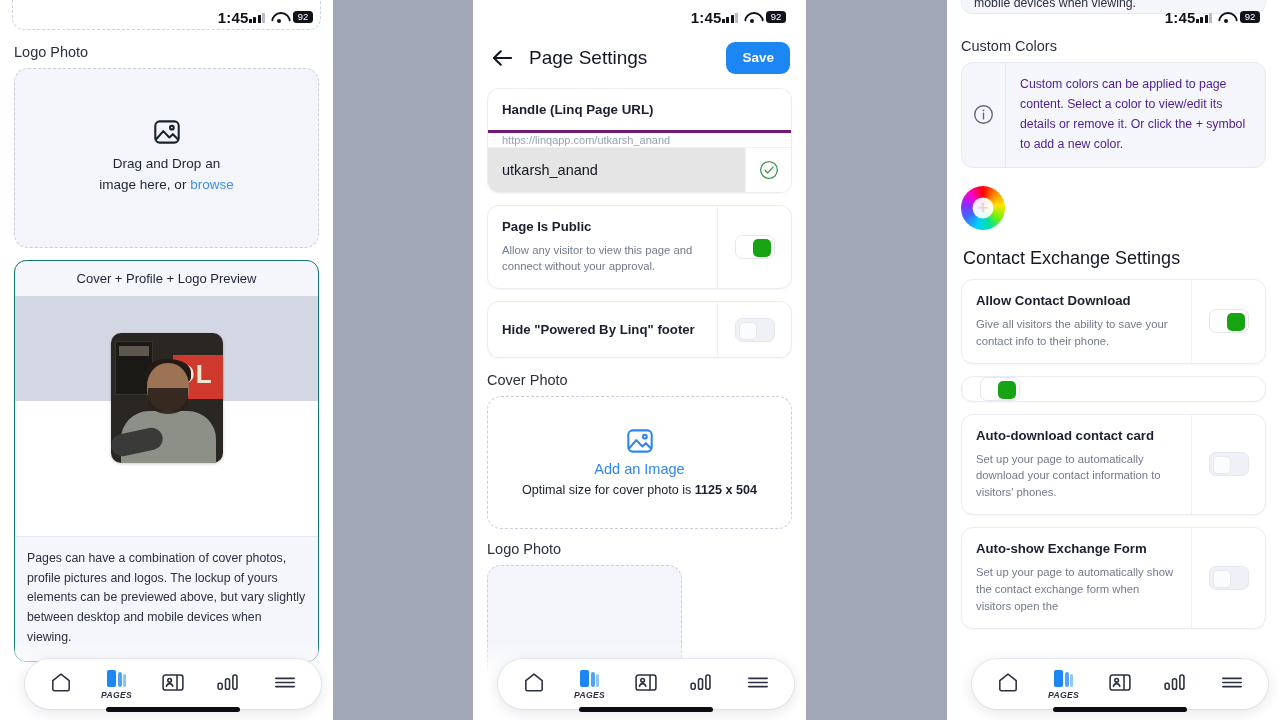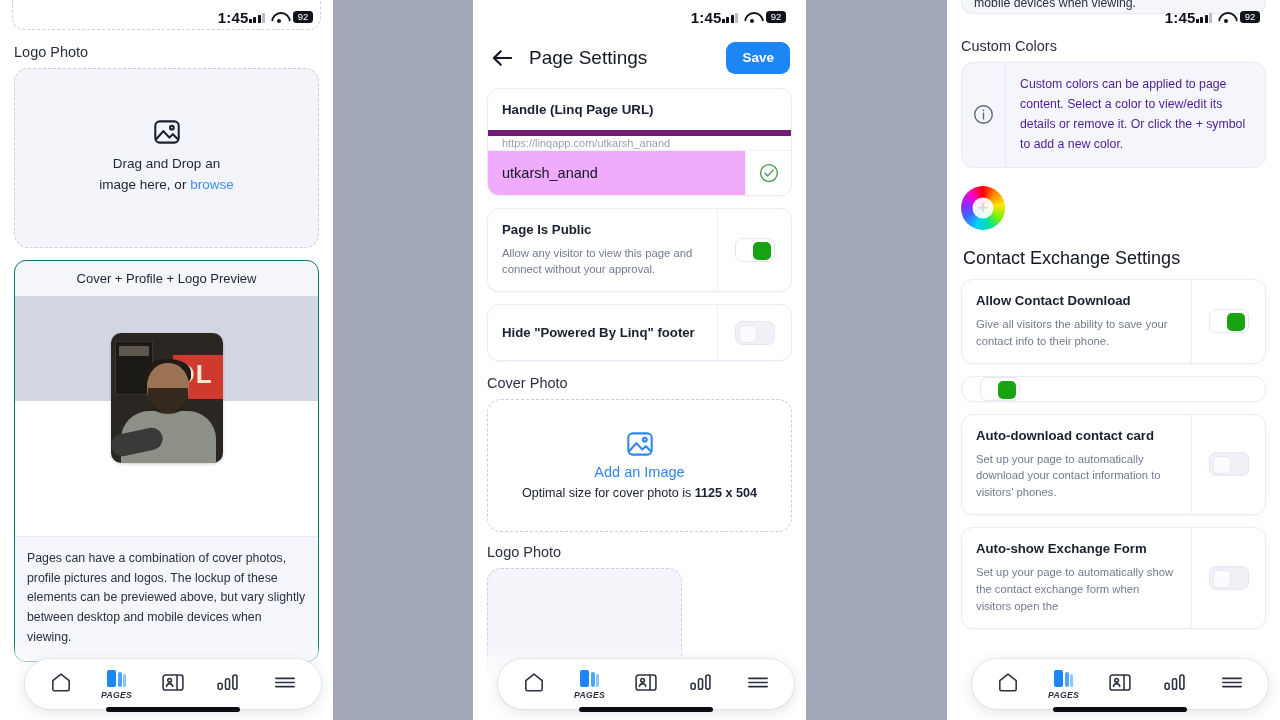--- a/index.html
+++ b/index.html
@@ -107,24 +107,24 @@
   }
   .back { width: 26px; height: 26px; display:flex; align-items:center; justify-content:center; }
   .nav-title { font-size: 19px; color:#131724; margin-left: 14px; }
   .save-btn {
     margin-left:auto; background:#1d86f5; color:#fff; font-size:13.5px; font-weight:700;
     border-radius: 9px; padding: 9px 16px; border:none; line-height:1;
   }
 
   
   .field-card { background:#fff; border:1px solid #e9ecf3; border-radius: 12px; overflow:hidden; box-shadow:0 1px 2px rgba(20,30,60,.04); }
-  .field-label { font-size:13.3px; font-weight:700; color:#1a2030; padding: 13px 14px; border-bottom:6px solid #701a75; }
+  .field-label { font-size:13.3px; font-weight:700; color:#1a2030; padding: 13px 14px; border-bottom:3px solid #701a75; }
   .field-url { font-size:11px; color:#9aa1b3; padding: 1px 14px; border-bottom:1px solid #eef0f5; }
   .field-row { display:flex; align-items:stretch; }
-  .field-input { flex:1; background:#f0abfc; font-size:14.5px; color:#121723; padding: 14px 14px; }
+  .field-input { flex:1; background:#e5e5e5; font-size:14.5px; color:#121723; padding: 14px 14px; }
   .field-check { width: 46px; display:flex; align-items:center; justify-content:center; background:#fff; border-left:1px solid #eef0f5; }
 
   
   .trow {
     display:flex; background:#fff; border:1px solid #e9ecf3; border-radius: 12px;
     overflow:hidden; box-shadow:0 1px 2px rgba(20,30,60,.04);
   }
   .trow-main { flex:1; padding: 13px 14px; }
   .trow-title { font-size: 13.2px; font-weight:700; color:#1a2030; }
   .trow-sub { font-size: 11.3px; color:#6d7governing; }
@@ -253,21 +253,21 @@
               <div class="pp-sign">
                   <b>OL</b>
                 </div>
               <div class="pp-body"></div>
               <div class="pp-arm"></div>
               <div class="pp-hair"></div>
               <div class="pp-head"></div>
               <div class="pp-beard"></div>
             </div>
           </div>
-          <div class="card-note">Pages can have a combination of cover photos, profile pictures and logos. The lockup of these elements can be previewed above, but vary slightly between desktop and mobile devices when viewing.</div>
+          <div class="card-note">Pages can have a combination of cover photos, profile pictures and logos. The lockup of yours elements can be previewed above, but vary slightly between desktop and mobile devices when viewing.</div>
         </div>
 
         <div class="sec-title" style="margin-top:14px;">Custom Colors</div>
       </div>
     </div>
 
     <div class="tabbar-zone">
       <div class="tabbar">
         <div class="tab">
           <span>

